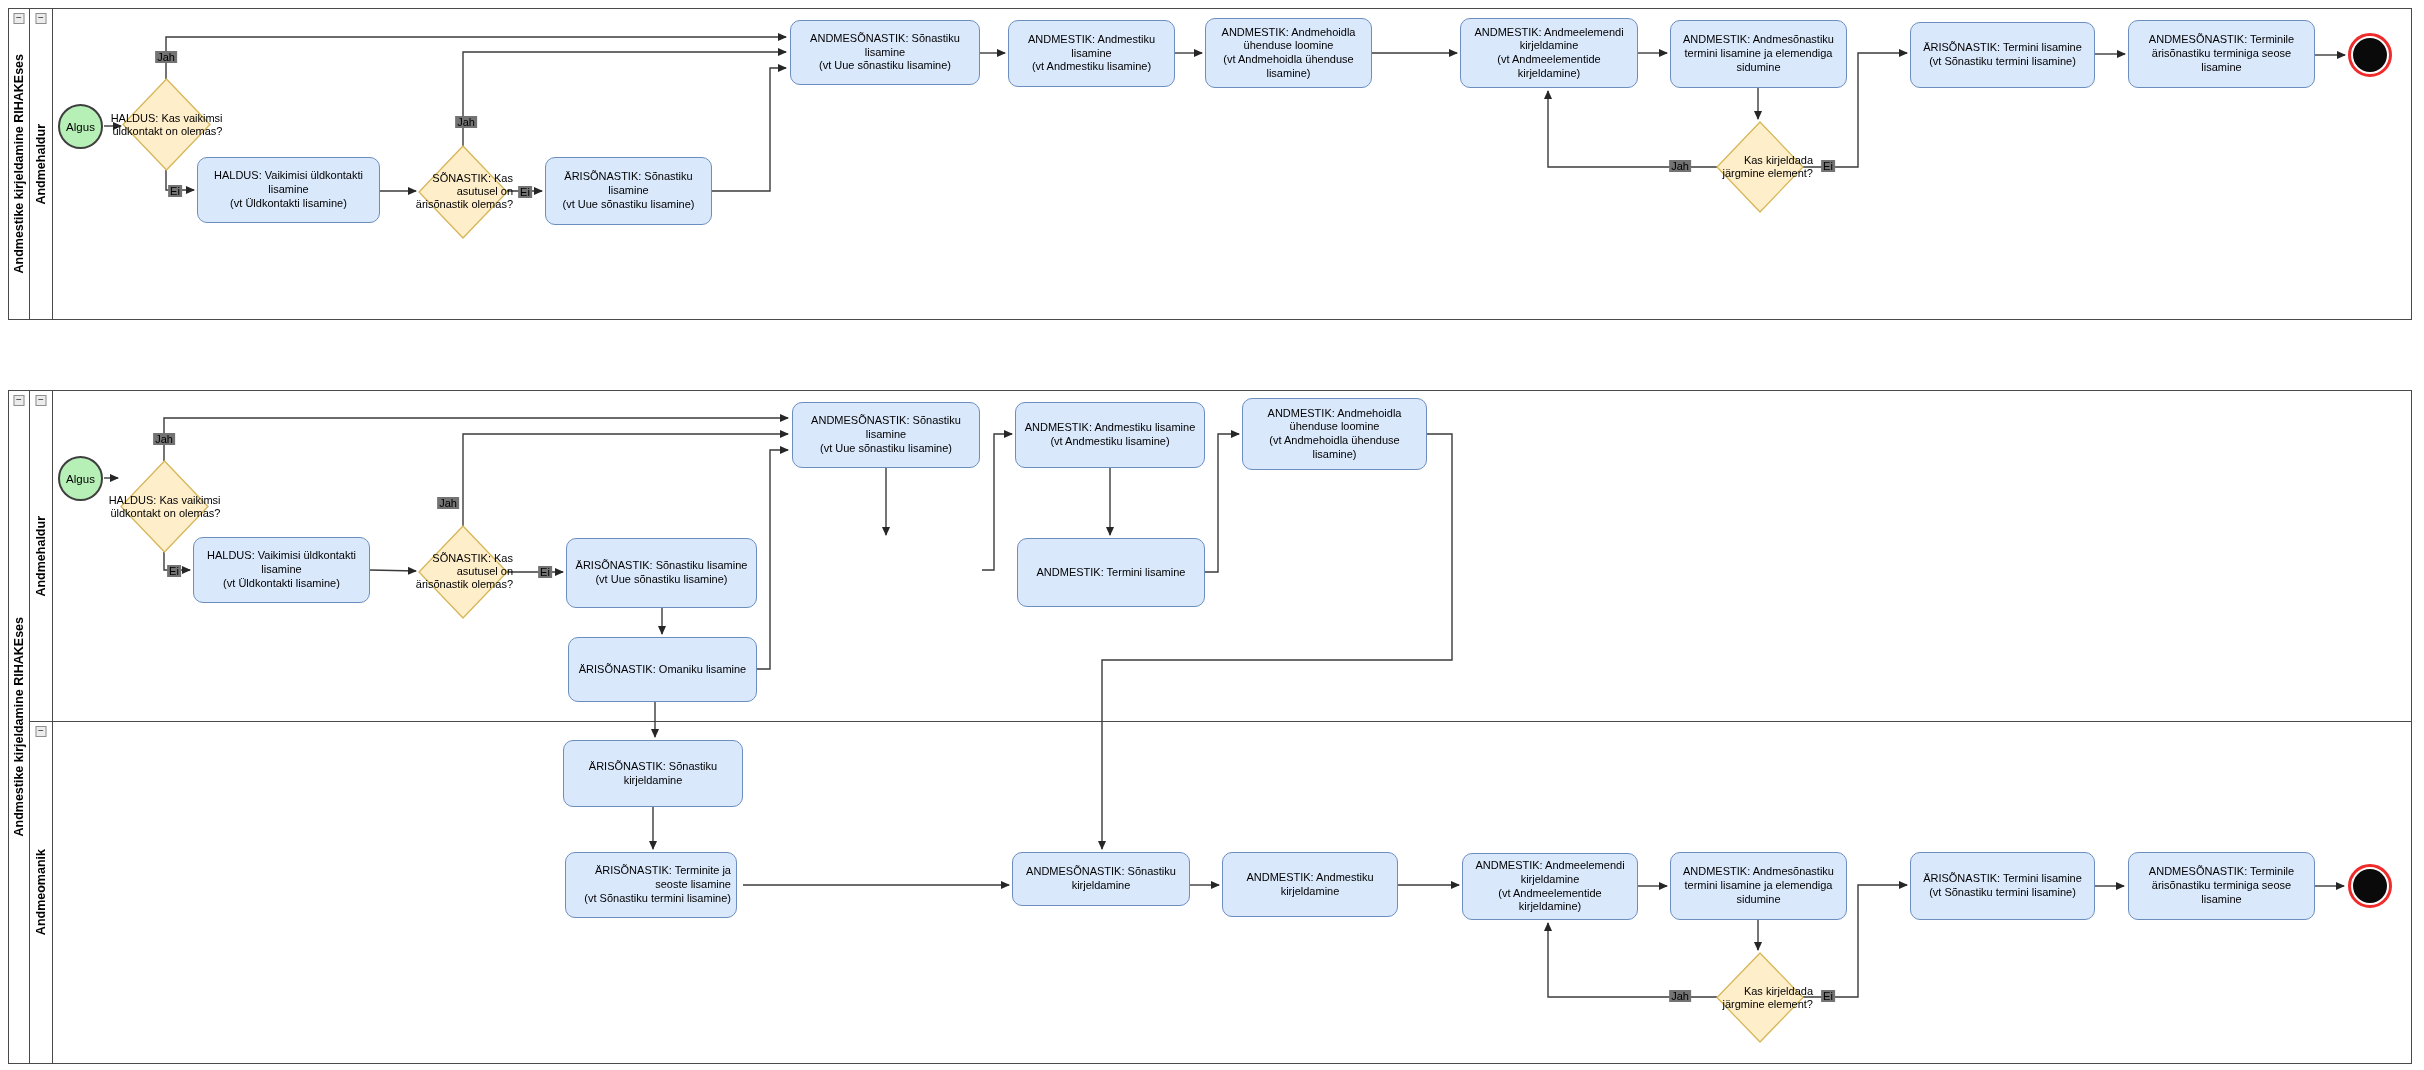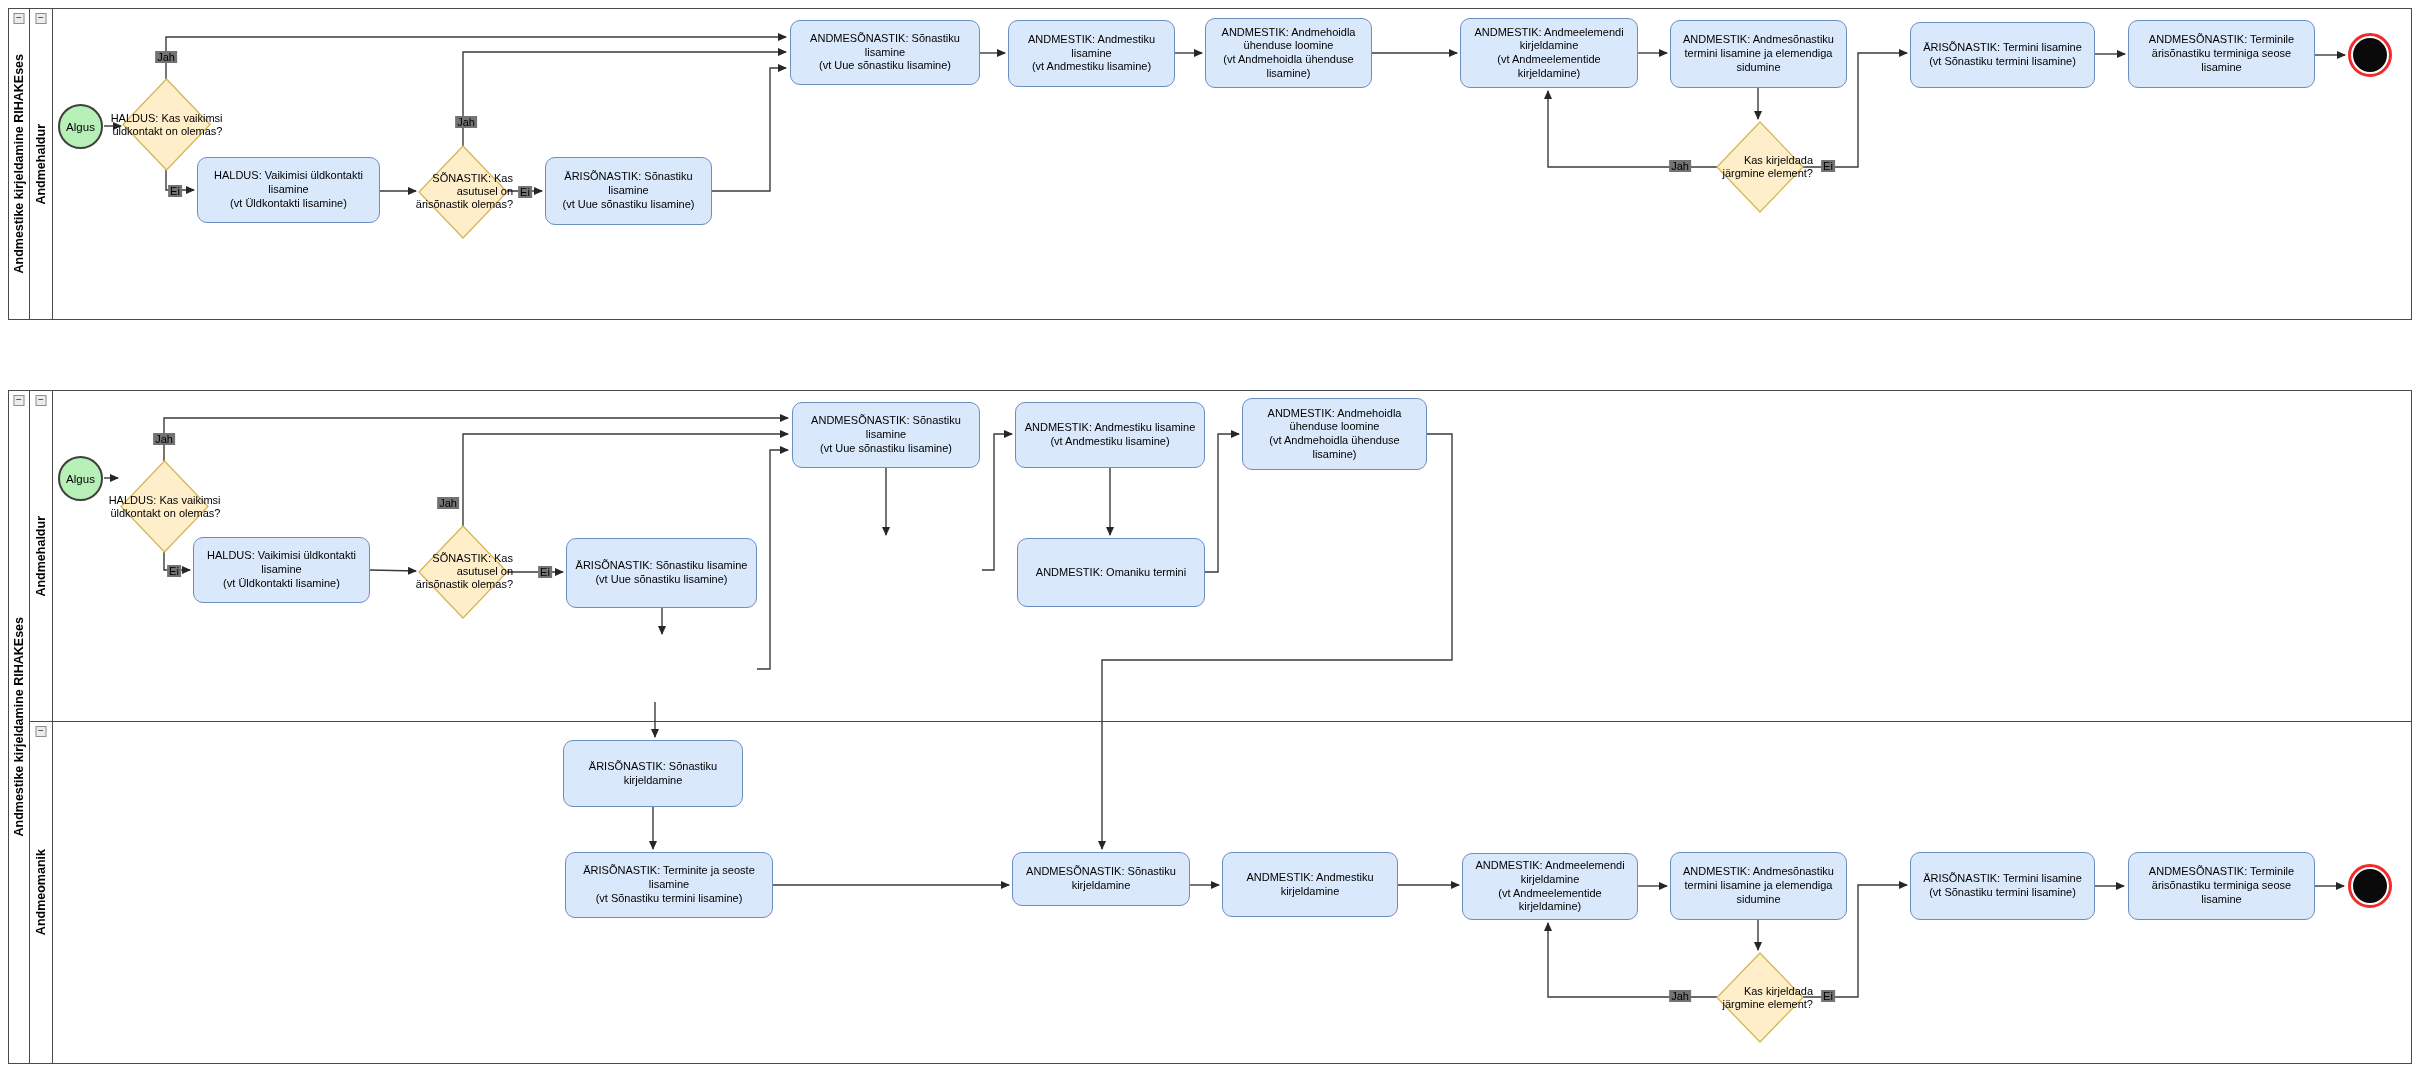--- a/index.html
+++ b/index.html
@@ -160,29 +160,30 @@
     <div class="end-event" style="left: 2348px; top: 33px; width: 44px; height: 44px;">
       <div class="end-inner"></div>
     </div>
     <div class="start-event" style="left: 58px; top: 456px; width: 45px; height: 45px;">Algus</div>
     <div class="gw-label" style="left: 164.5px; top: 506.5px; width: 112px;">HALDUS: Kas vaikimsi üldkontakt on olemas?</div>
     <div class="task" style="left: 193px; top: 537px; width: 177px; height: 66px;">HALDUS: Vaikimisi üldkontakti lisamine
 (vt Üldkontakti lisamine)</div>
     <div class="gw-label" style="left: 463px; top: 572px; width: 100px;">SÕNASTIK: Kas asutusel on ärisõnastik olemas?</div>
     <div class="task" style="left: 566px; top: 538px; width: 191px; height: 70px;">ÄRISÕNASTIK: Sõnastiku lisamine
 (vt Uue sõnastiku lisamine)</div>
+    <div class="task" style="left: 568px; top: 637px; width: 189px; height: 65px;">ÄRISÕNASTIK: Omaniku lisamine</div>
     <div class="task" style="left: 792px; top: 402px; width: 188px; height: 66px;">ANDMESÕNASTIK: Sõnastiku lisamine
 (vt Uue sõnastiku lisamine)</div>
     <div class="task" style="left: 1015px; top: 402px; width: 190px; height: 66px;">ANDMESTIK: Andmestiku lisamine
 (vt Andmestiku lisamine)</div>
-    <div class="task" style="left: 1017px; top: 538px; width: 188px; height: 69px;">ANDMESTIK: Omaniku termini</div>
+    <div class="task" style="left: 1017px; top: 538px; width: 188px; height: 69px;">ANDMESTIK: Termini lisamine</div>
     <div class="task" style="left: 1242px; top: 398px; width: 185px; height: 72px;">ANDMESTIK: Andmehoidla ühenduse loomine
 (vt Andmehoidla ühenduse lisamine)</div>
     <div class="task" style="left: 563px; top: 740px; width: 180px; height: 67px;">ÄRISÕNASTIK: Sõnastiku kirjeldamine</div>
-    <div class="task" style="left: 565px; top: 852px; width: 208px; height: 66px;">ÄRISÕNASTIK: Terminite ja seoste lisamine
+    <div class="task" style="left: 565px; top: 852px; width: 172px; height: 66px; text-align: right;">ÄRISÕNASTIK: Terminite ja seoste lisamine
 (vt Sõnastiku termini lisamine)</div>
     <div class="task" style="left: 1012px; top: 852px; width: 178px; height: 54px;">ANDMESÕNASTIK: Sõnastiku kirjeldamine</div>
     <div class="task" style="left: 1222px; top: 852px; width: 176px; height: 65px;">ANDMESTIK: Andmestiku kirjeldamine</div>
     <div class="task" style="left: 1462px; top: 853px; width: 176px; height: 67px;">ANDMESTIK: Andmeelemendi kirjeldamine
 (vt Andmeelementide kirjeldamine)</div>
     <div class="task" style="left: 1670px; top: 852px; width: 177px; height: 68px;">ANDMESTIK: Andmesõnastiku termini lisamine ja elemendiga sidumine</div>
     <div class="gw-label" style="left: 1760px; top: 997.5px; width: 106px;">Kas kirjeldada järgmine element?</div>
     <div class="task" style="left: 1910px; top: 852px; width: 185px; height: 68px;">ÄRISÕNASTIK: Termini lisamine
 (vt Sõnastiku termini lisamine)</div>
     <div class="task" style="left: 2128px; top: 852px; width: 187px; height: 68px;">ANDMESÕNASTIK: Terminile ärisõnastiku terminiga seose lisamine</div>

